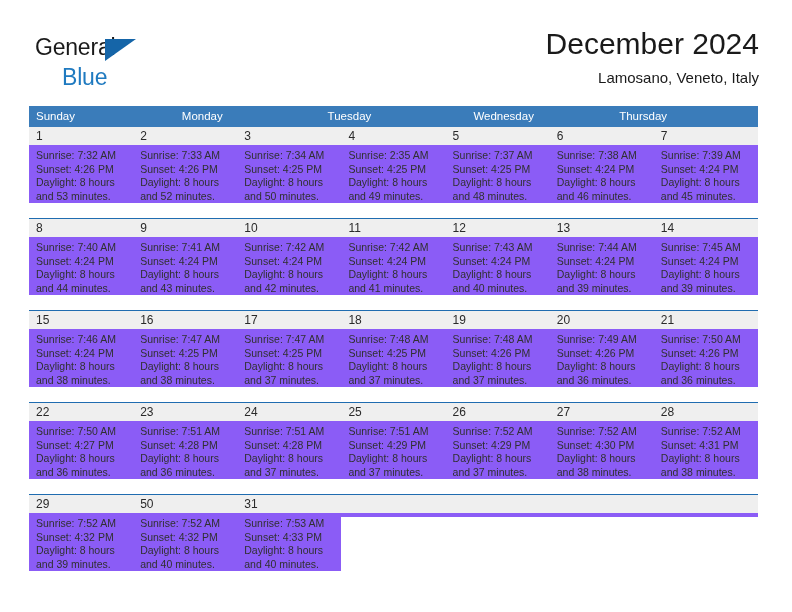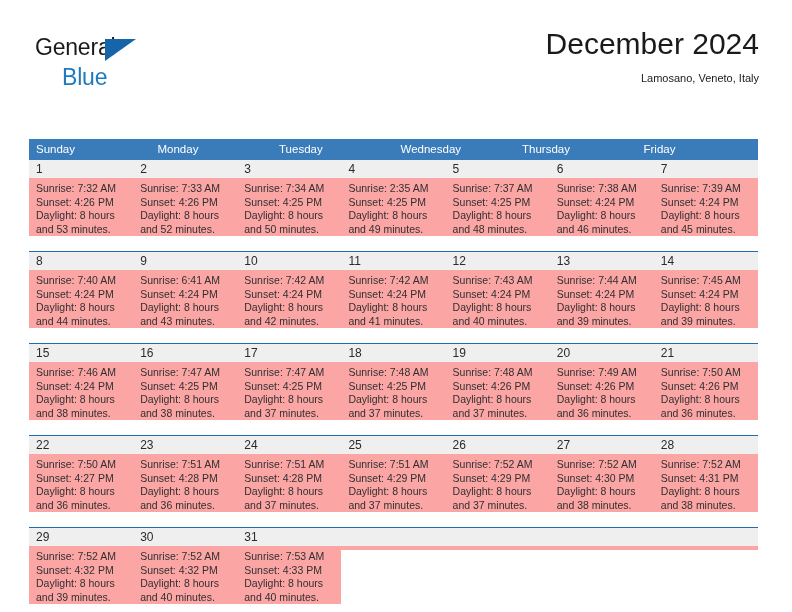--- a/index.html
+++ b/index.html
@@ -72,40 +72,39 @@
   }
   .cal-title {
     font-size: 30px;
     font-weight: normal;
     color: #1a1a1a;
     line-height: 36px;
     white-space: nowrap;
     margin-left: 16px;
   }
   .cal-subtitle {
-    font-size: 11px;
+    font-size: 15px;
     font-weight: normal;
     color: #1a1a1a;
     line-height: 22px;
     margin-top: 5px;
     white-space: nowrap;
   }
 
   
   .calendar {
     position: absolute;
     left: 29px;
     top: 106px;
     width: 729px;
   }
   .weekday-header {
     display: flex;
     background: #3a7cba;
     height: 21px;
-    margin-top: 33px;
   }
   .weekday-cell {
     flex: 1 1 0;
     color: #ffffff;
     font-size: 11.5px;
     line-height: 21px;
     padding-left: 7px;
     box-sizing: border-box;
     overflow: hidden;
     white-space: nowrap;
@@ -130,21 +129,21 @@
     font-size: 12px;
     line-height: 18px;
     height: 18px;
     padding-left: 7px;
     color: #2a2a2a;
     box-sizing: border-box;
     overflow: hidden;
   }
   .day-body {
     padding: 4px 7px 0 7px;
-    background: #fca5a5;
+    background: #8b5cf6;
   }
   .day-line {
     font-size: 10.5px;
     line-height: 13.6px;
     color: #303030;
     white-space: nowrap;
   }
   .day-cell.empty .day-number { background: #efefef; }
 </style>
 </head>
@@ -167,21 +166,20 @@
 
   </div>
 
   <div class="calendar">
     <div class="weekday-header" id="weekday-header">
         <div class="weekday-cell">Sunday</div>
         <div class="weekday-cell">Monday</div>
         <div class="weekday-cell">Tuesday</div>
         <div class="weekday-cell">Wednesday</div>
         <div class="weekday-cell">Thursday</div>
-        <div class="weekday-cell">Friday</div>
       </div>
     <div id="weeks-container">
         <div class="week-row">
           <div class="day-cell">
             <div class="day-number">1</div>
             <div class="day-body">
               <div class="day-line">Sunrise: 7:32 AM</div>
               <div class="day-line">Sunset: 4:26 PM</div>
               <div class="day-line">Daylight: 8 hours</div>
               <div class="day-line">and 53 minutes.</div>
@@ -248,21 +246,21 @@
             <div class="day-body">
               <div class="day-line">Sunrise: 7:40 AM</div>
               <div class="day-line">Sunset: 4:24 PM</div>
               <div class="day-line">Daylight: 8 hours</div>
               <div class="day-line">and 44 minutes.</div>
             </div>
           </div>
           <div class="day-cell">
             <div class="day-number">9</div>
             <div class="day-body">
-              <div class="day-line">Sunrise: 6:41 AM</div>
+              <div class="day-line">Sunrise: 7:41 AM</div>
               <div class="day-line">Sunset: 4:24 PM</div>
               <div class="day-line">Daylight: 8 hours</div>
               <div class="day-line">and 43 minutes.</div>
             </div>
           </div>
           <div class="day-cell">
             <div class="day-number">10</div>
             <div class="day-body">
               <div class="day-line">Sunrise: 7:42 AM</div>
               <div class="day-line">Sunset: 4:24 PM</div>
@@ -441,21 +439,21 @@
           <div class="day-cell">
             <div class="day-number">29</div>
             <div class="day-body">
               <div class="day-line">Sunrise: 7:52 AM</div>
               <div class="day-line">Sunset: 4:32 PM</div>
               <div class="day-line">Daylight: 8 hours</div>
               <div class="day-line">and 39 minutes.</div>
             </div>
           </div>
           <div class="day-cell">
-            <div class="day-number">30</div>
+            <div class="day-number">50</div>
             <div class="day-body">
               <div class="day-line">Sunrise: 7:52 AM</div>
               <div class="day-line">Sunset: 4:32 PM</div>
               <div class="day-line">Daylight: 8 hours</div>
               <div class="day-line">and 40 minutes.</div>
             </div>
           </div>
           <div class="day-cell">
             <div class="day-number">31</div>
             <div class="day-body">

